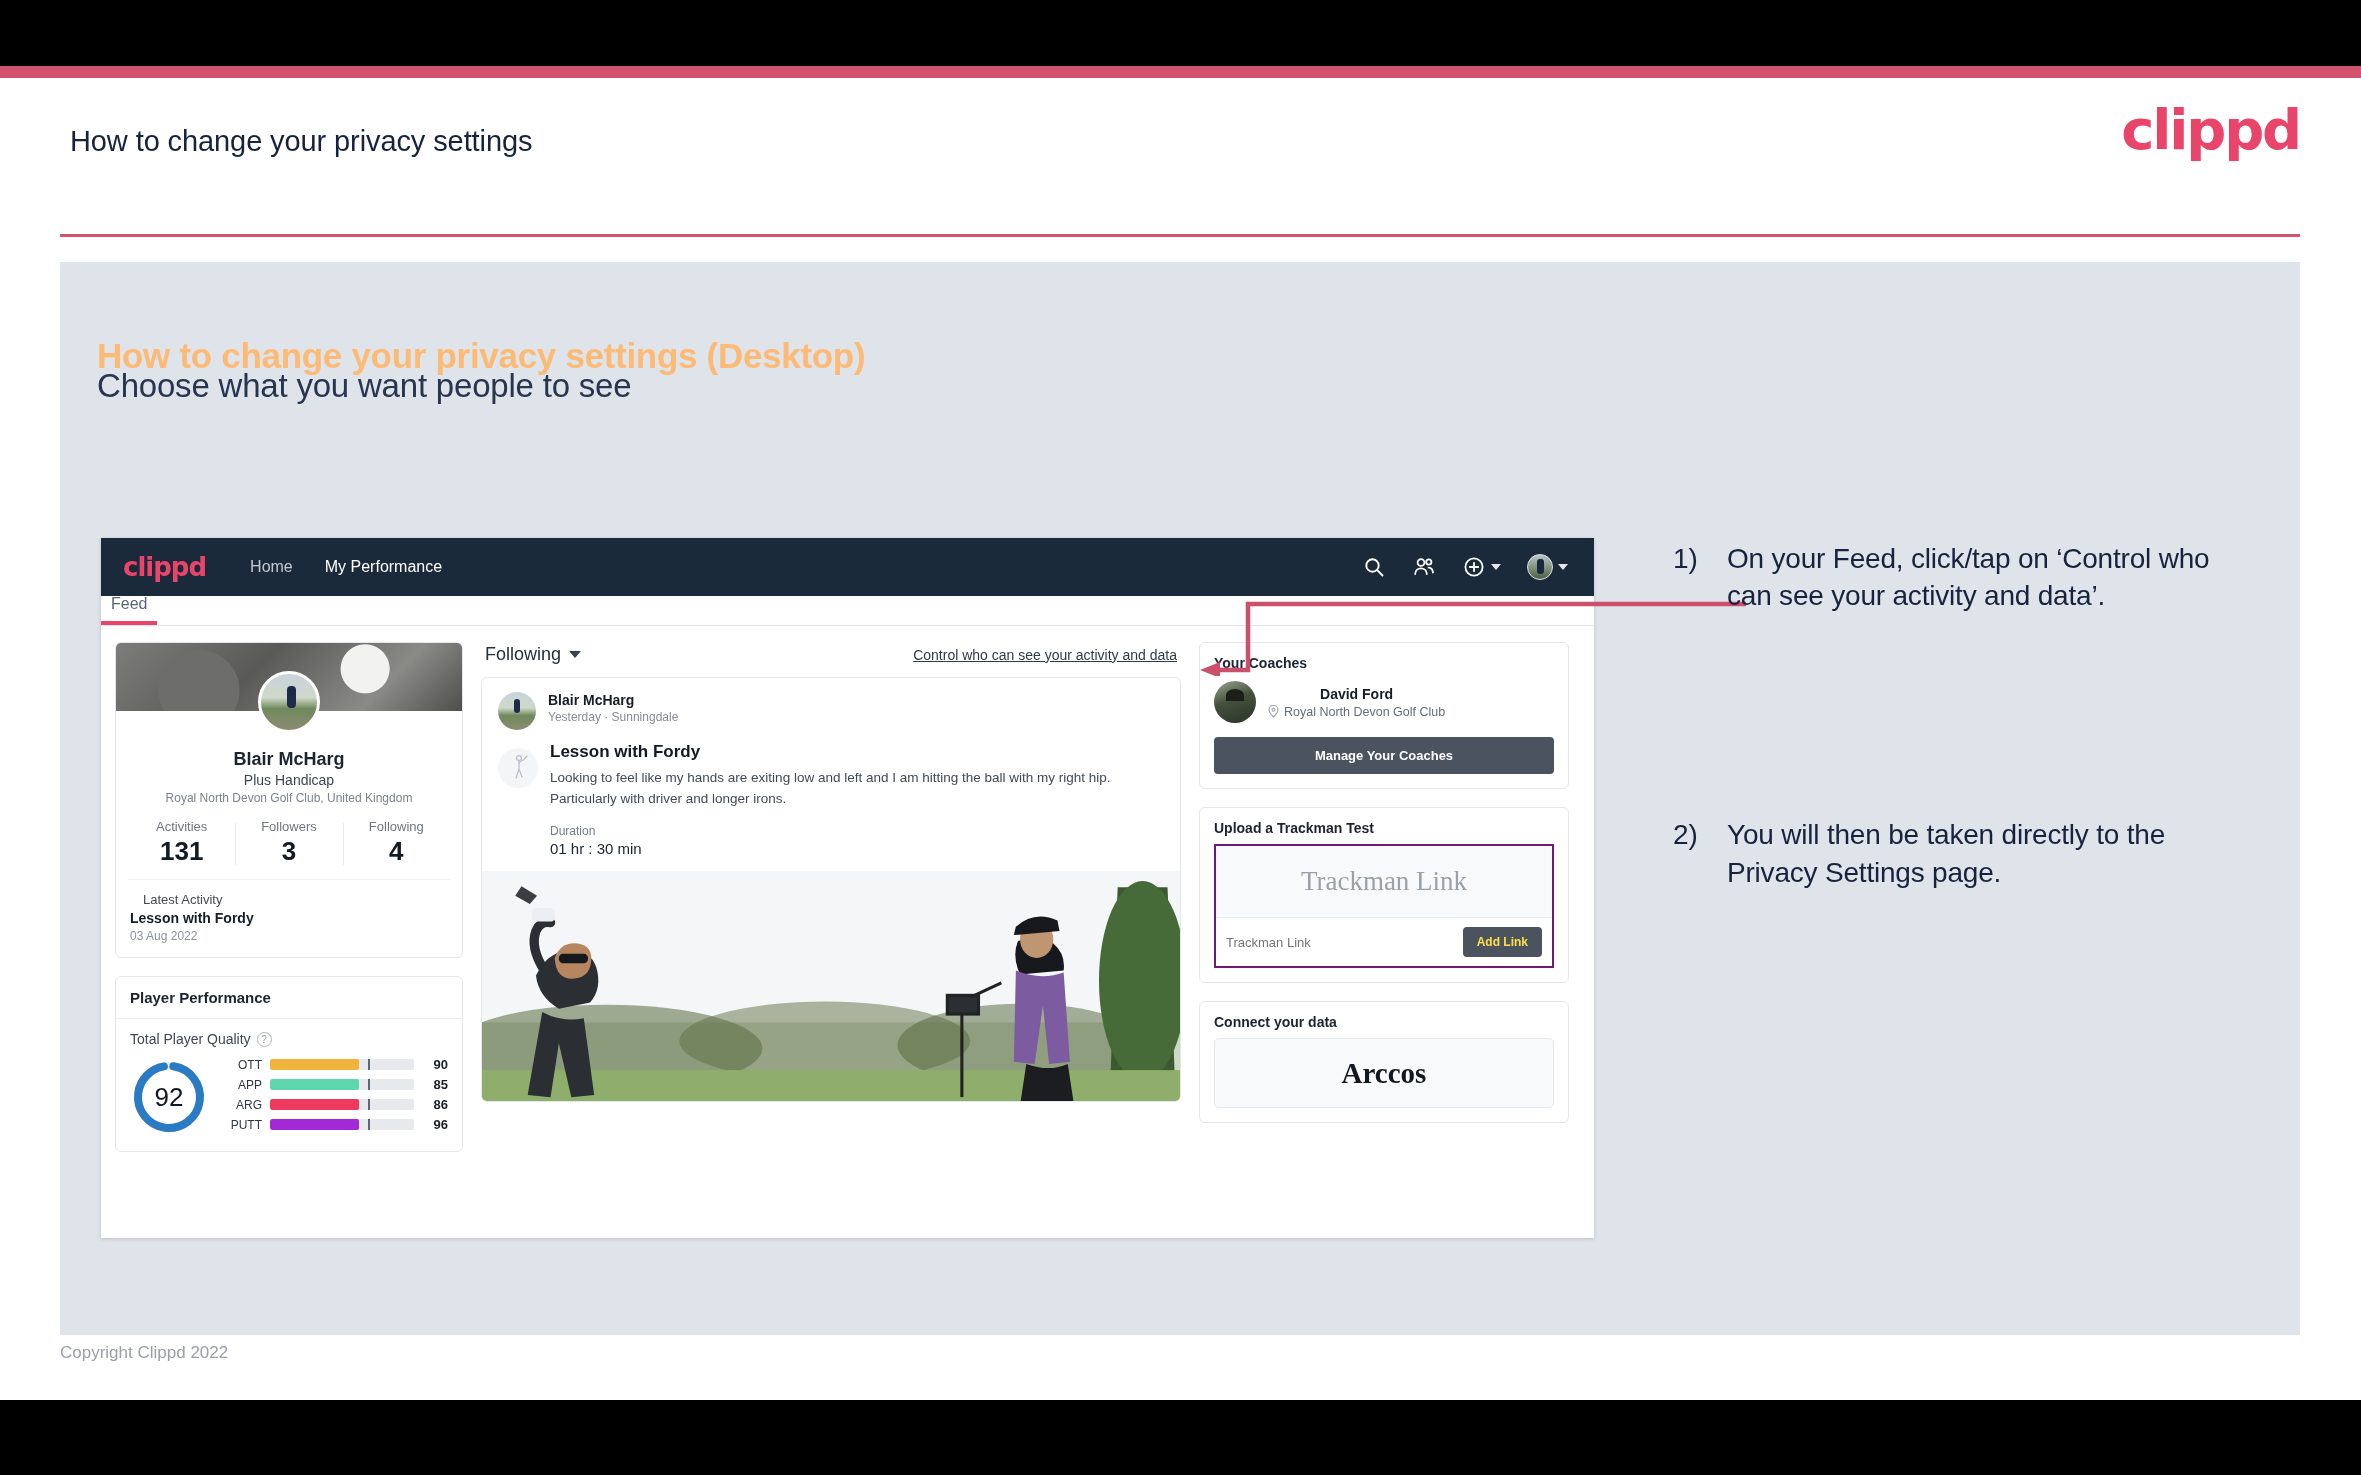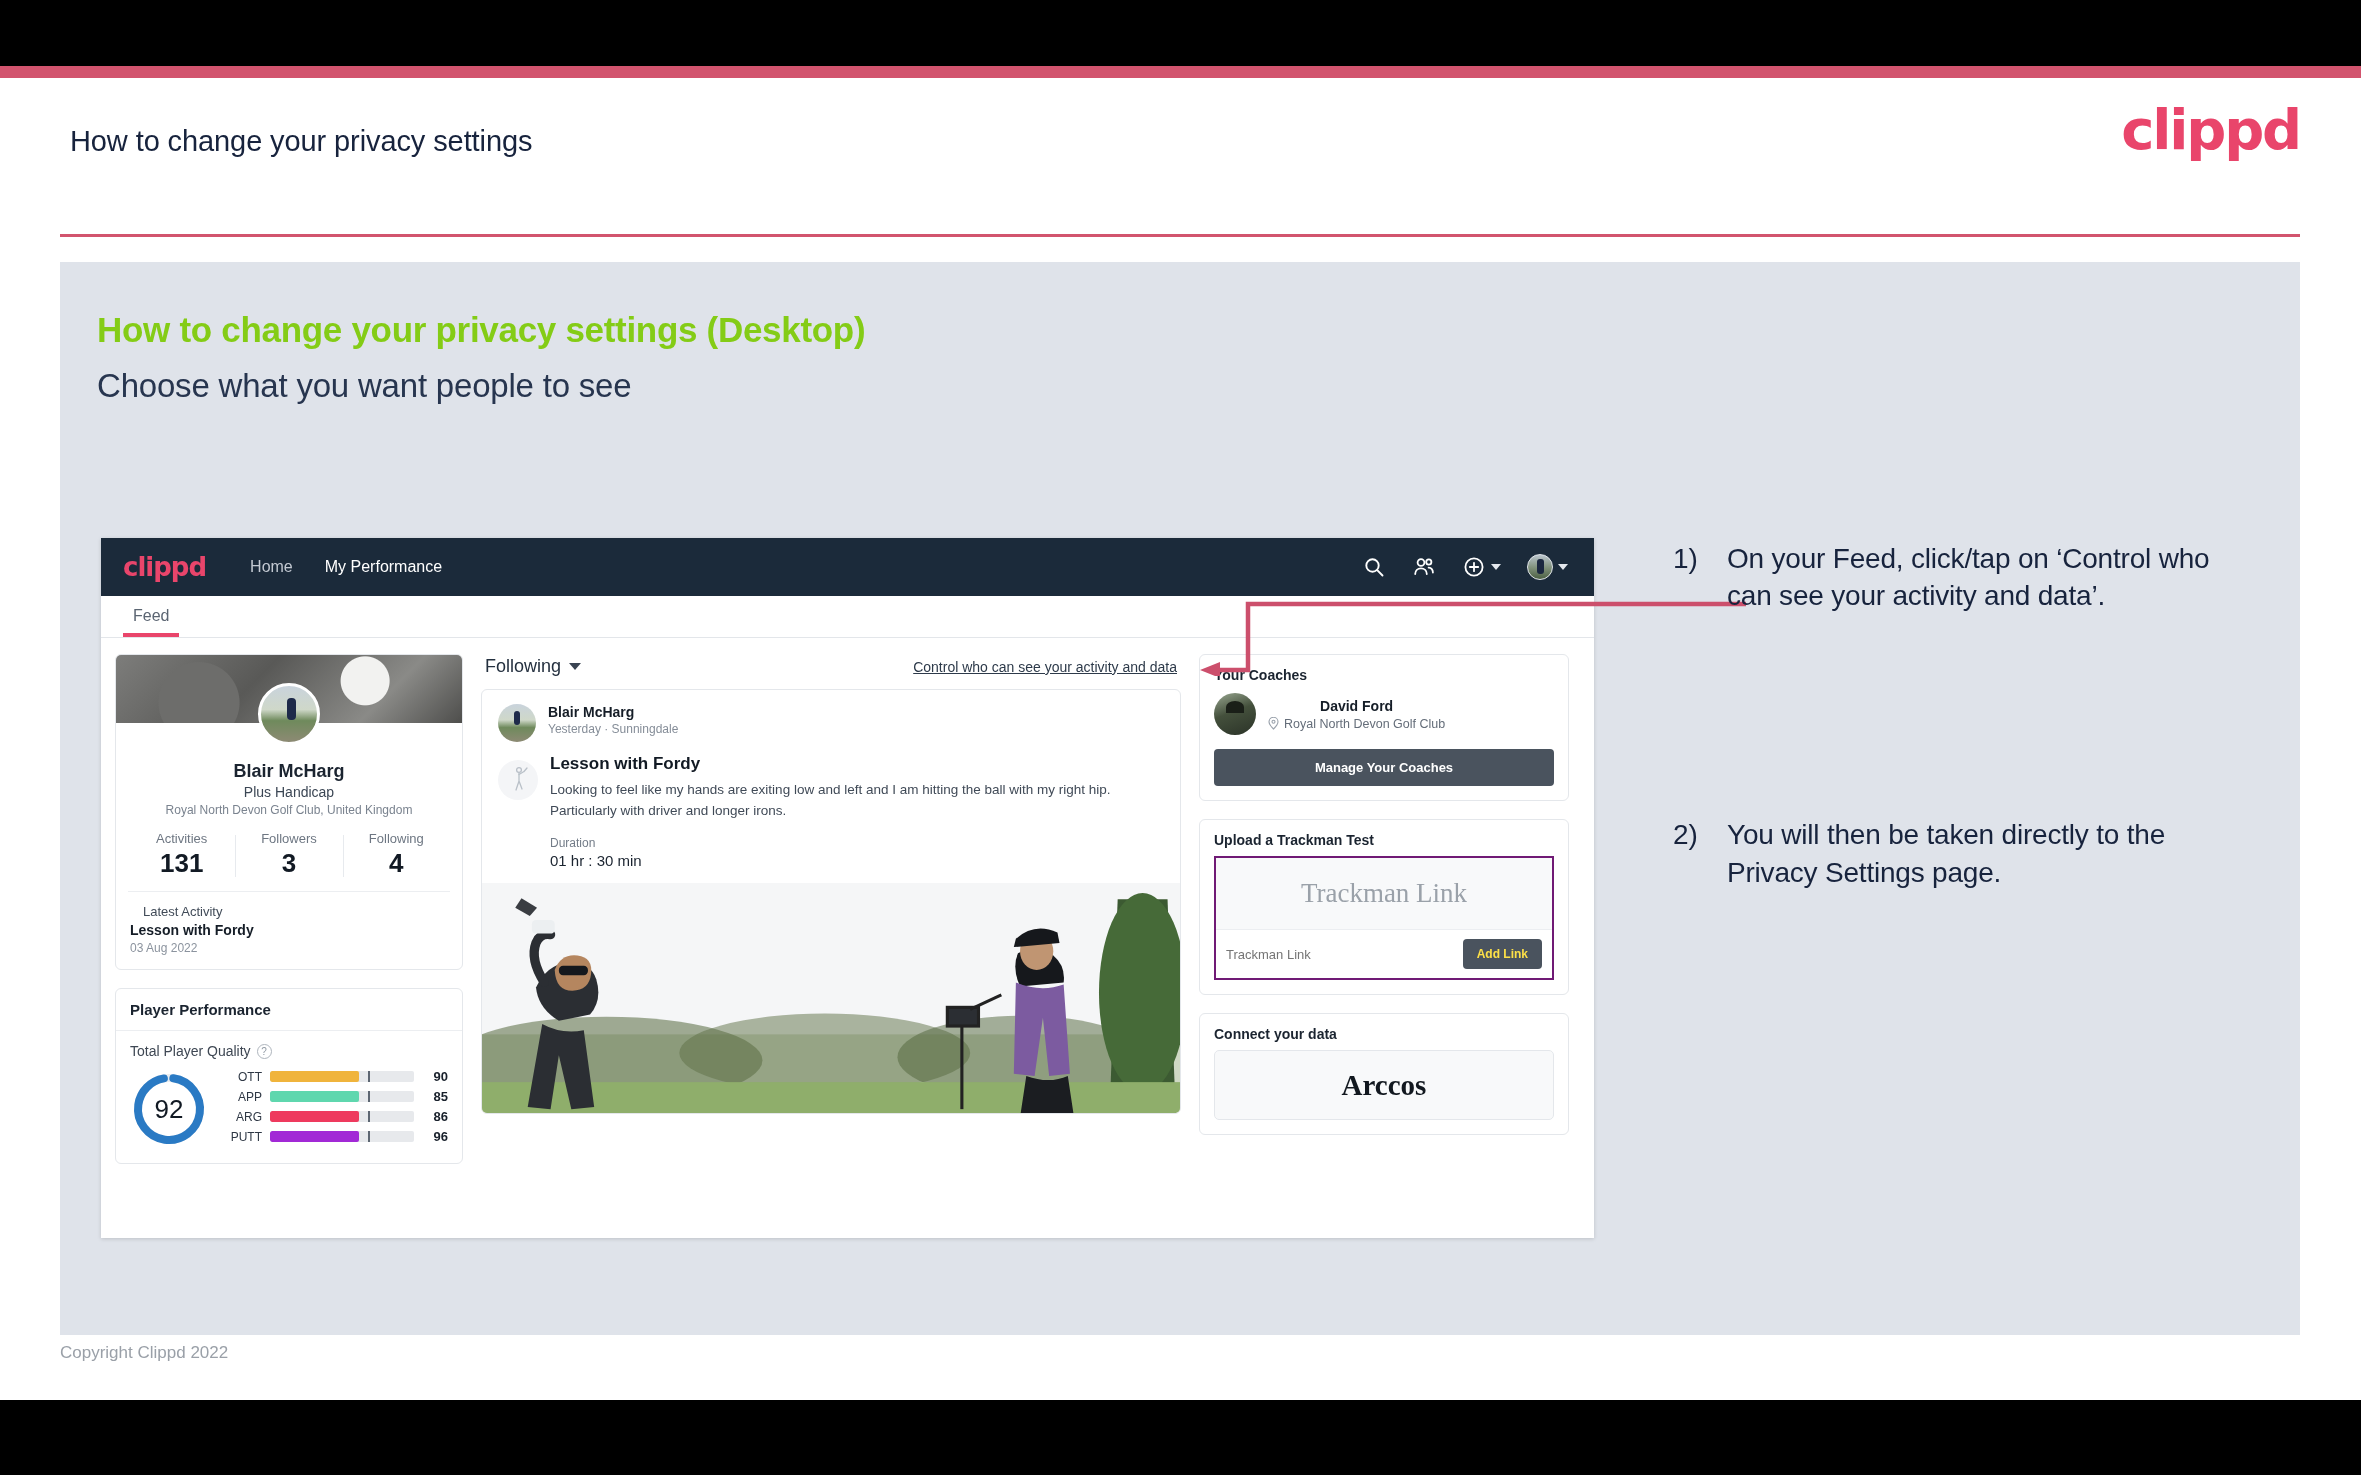--- a/index.html
+++ b/index.html
@@ -48,22 +48,22 @@
   }
 
   
   .content-panel {
     position: absolute; left: 60px; top: 262px;
     width: 2240px; height: 1073px;
     background: #dfe3ea;
   }
 
   .panel-title {
-    position: absolute; left: 97px; top: 310px;
-    font-size: 35px; font-weight: 700; color: #84cc16;
+    position: absolute; left: 97px; top: 336px;
+    font-size: 35px; font-weight: 700; color: #fdba74;
     letter-spacing: -0.3px;
   }
   .panel-subtitle {
     position: absolute; left: 97px; top: 367px;
     font-size: 33px; font-weight: 400; color: #27354f;
     letter-spacing: -0.2px;
   }
 
   
   .app-shot {
@@ -100,22 +100,22 @@
     content:''; position:absolute; left:9px; top:4px; width:7px; height:15px;
     background:#1b2740; border-radius: 3px;
   }
   .nav-group { display: flex; align-items: center; gap: 5px; }
   .chev {
     width: 0; height: 0; border-left: 5px solid transparent;
     border-right: 5px solid transparent; border-top: 6px solid #e4e8ee;
   }
 
   .app-tabs {
-    height: 42px; border-bottom: 1px solid #e3e6ea;
-    display: flex; align-items: flex-end; padding-left: 22px;
+    height: 30px; border-bottom: 1px solid #e3e6ea;
+    display: flex; align-items: flex-end; 
     background: #ffffff;
   }
   .app-tab {
     font-size: 16px; color: #5b6572; padding: 0 10px 8px 10px;
     border-bottom: 4px solid #e9456b;
   }
 
   .app-columns {
     display: flex; gap: 18px; padding: 16px 14px 0 14px;
     background: #ffffff; height: 600px;

